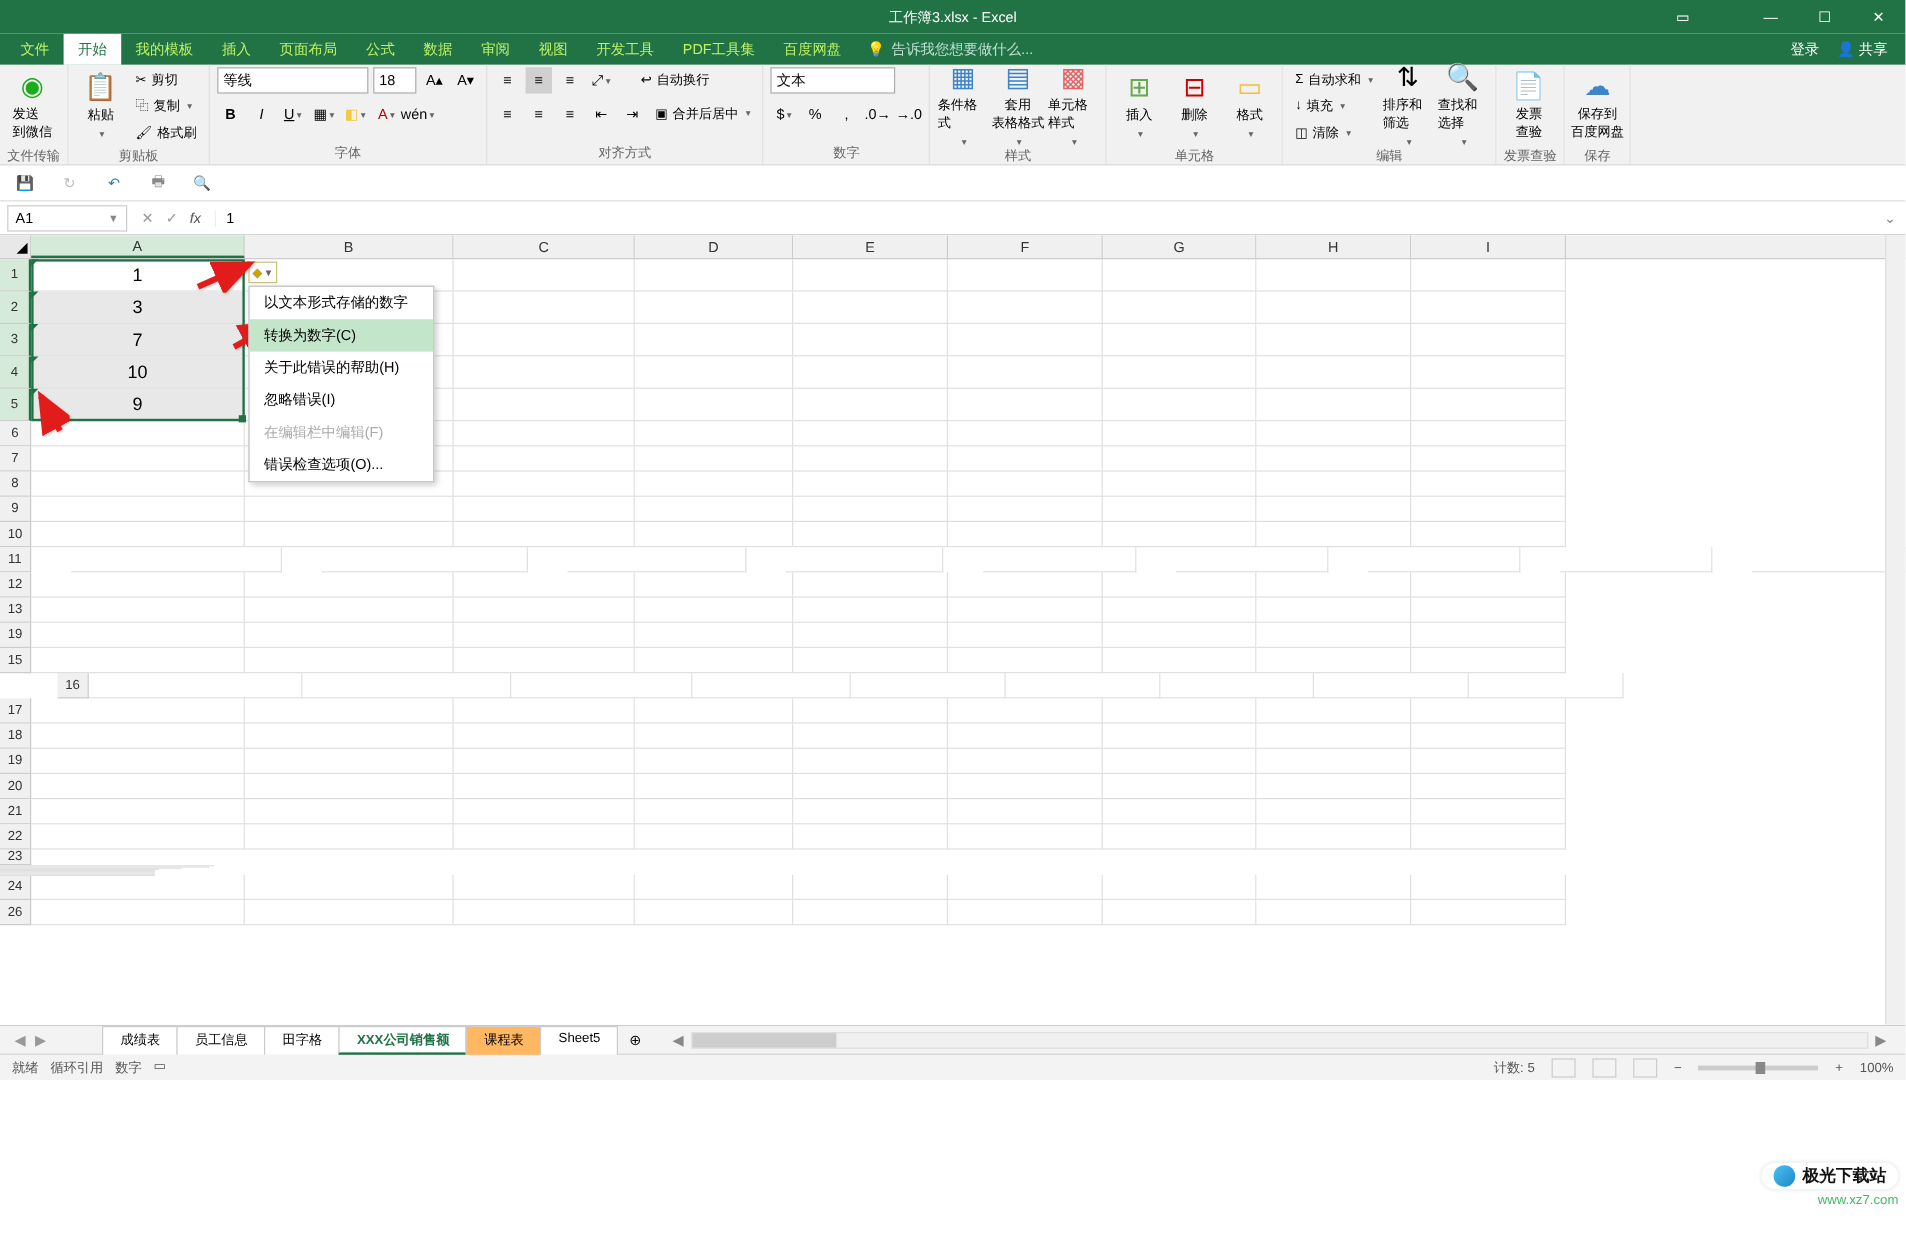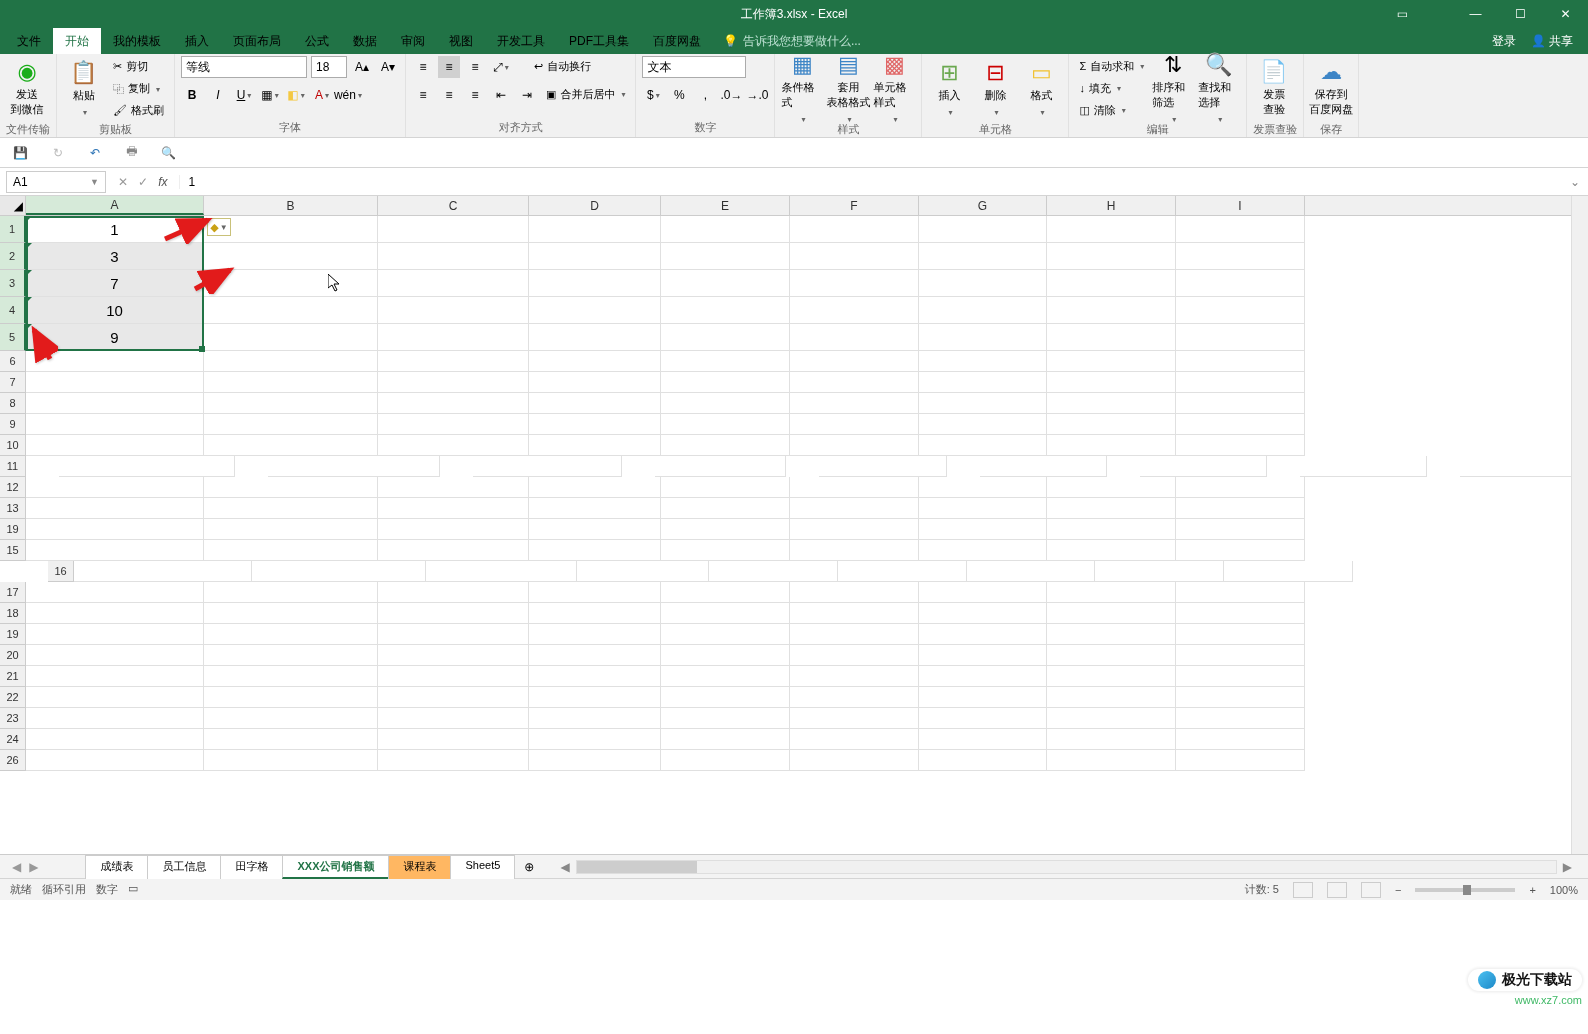--- a/index.html
+++ b/index.html
@@ -7,21 +7,21 @@
 
 
 .titlebar { background: #217346; height: 28px; display: flex; align-items: center; justify-content: center; position: relative; color: #fff; }
 .titlebar .title { font-size: 12px; }
 .titlebar .right-controls { position: absolute; right: 0; display: flex; gap: 0; }
 .titlebar .win-btn { width: 45px; height: 28px; display: flex; align-items: center; justify-content: center; color: #fff; cursor: pointer; }
 .titlebar .ribbon-opt { position: absolute; right: 180px; color: #fff; }
 
 
 .menutabs { background: #217346; height: 26px; display: flex; align-items: stretch; padding-left: 5px; }
-.menutabs .tab { padding: 0 12px; display: flex; align-items: center; color: #000000; font-size: 12px; cursor: pointer; }
+.menutabs .tab { padding: 0 12px; display: flex; align-items: center; color: #bef264; font-size: 12px; cursor: pointer; }
 .menutabs .tab.active { background: #fff; color: #217346; }
 .menutabs .tell-me { display: flex; align-items: center; margin-left: 10px; color: #bce0d1; gap: 5px; }
 .menutabs .right-area { margin-left: auto; display: flex; align-items: center; gap: 15px; padding-right: 15px; color: #fff; }
 
 
 .ribbon { background: #f1f1f1; height: 84px; border-bottom: 1px solid #d4d4d4; display: flex; }
 .ribbon-group { border-right: 1px solid #e1e1e1; padding: 2px 6px 0 6px; display: flex; flex-direction: column; position: relative; }
 .ribbon-group .group-body { flex: 1; display: flex; align-items: center; gap: 4px; }
 .ribbon-group .group-label { text-align: center; font-size: 11px; color: #666; padding: 2px 0; position: relative; }
 .big-btn { display: flex; flex-direction: column; align-items: center; justify-content: center; width: 42px; height: 64px; cursor: pointer; font-size: 11px; gap: 2px; }
@@ -137,21 +137,21 @@
     <span><span style="margin-right:3px">👤</span><span>共享</span></span>
   </div>
 </div>
 
 <div class="ribbon">
 
   <div class="ribbon-group">
     <div class="group-body">
       <div class="big-btn">
         <span class="icon" style="color:#1aad19">◉</span>
-        <span style="white-space:pre;text-align:center">发送
+        <span style="white-space:pre;">发送
 到微信</span>
       </div>
     </div>
     <div class="group-label">文件传输</div>
   </div>
 
   <div class="ribbon-group">
     <div class="group-body">
       <div class="big-btn">
         <span class="icon" style="color:#d9a63f">📋</span>
@@ -638,21 +638,21 @@
         <div class="cell" style="width: 178px; position: relative;"></div>
         <div class="cell" style="width: 174px; position: relative;"></div>
         <div class="cell" style="width: 151px; position: relative;"></div>
         <div class="cell" style="width: 132px; position: relative;"></div>
         <div class="cell" style="width: 129px; position: relative;"></div>
         <div class="cell" style="width: 129px; position: relative;"></div>
         <div class="cell" style="width: 128px; position: relative;"></div>
         <div class="cell" style="width: 129px; position: relative;"></div>
         <div class="cell" style="width: 129px; position: relative;"></div>
       </div>
-      <div class="row" style="height: 21px;">
+      <div class="row" style="height: 21px; flex-direction: column;">
         <div class="row-h">23</div>
         <div class="cell" style="width: 178px; position: relative;"></div>
         <div class="cell" style="width: 174px; position: relative;"></div>
         <div class="cell" style="width: 151px; position: relative;"></div>
         <div class="cell" style="width: 132px; position: relative;"></div>
         <div class="cell" style="width: 129px; position: relative;"></div>
         <div class="cell" style="width: 129px; position: relative;"></div>
         <div class="cell" style="width: 128px; position: relative;"></div>
         <div class="cell" style="width: 129px; position: relative;"></div>
         <div class="cell" style="width: 129px; position: relative;"></div>
@@ -685,20 +685,28 @@
 
   <div class="sel-border" style="left:26px;top:20px;width:178px;height:135px">
     <div class="sel-handle"></div>
   </div>
 
   <div class="smart-tag" style="left:207px;top:22px">
     <span class="diamond">◆</span>
     <span style="font-size:8px;color:#666">▼</span>
   </div>
 
+  <div class="ctx-menu" style="left:207px;top:42px">
+    <div class="item">以文本形式存储的数字</div>
+    <div class="item highlight">转换为数字(C)</div>
+    <div class="item">关于此错误的帮助(H)</div>
+    <div class="item">忽略错误(I)</div>
+    <div class="item disabled">在编辑栏中编辑(F)</div>
+    <div class="item">错误检查选项(O)...</div>
+  </div>
 
   <svg class="redarrow arrow" style="left:160px;top:18px" width="60" height="30">
     <defs>
         <marker id="ah1" markerWidth="8" markerHeight="8" refX="6" refY="3" orient="auto">
           <path d="M0,0 L7,3 L0,6 Z" fill="#e21b1b"></path>
         </marker>
       </defs>
     <line x1="5" y1="25" x2="48" y2="6" stroke="#e21b1b" stroke-width="5" marker-end="url(#ah1)"></line>
   </svg>
   <svg class="redarrow arrow" style="left:190px;top:68px" width="50" height="30">

